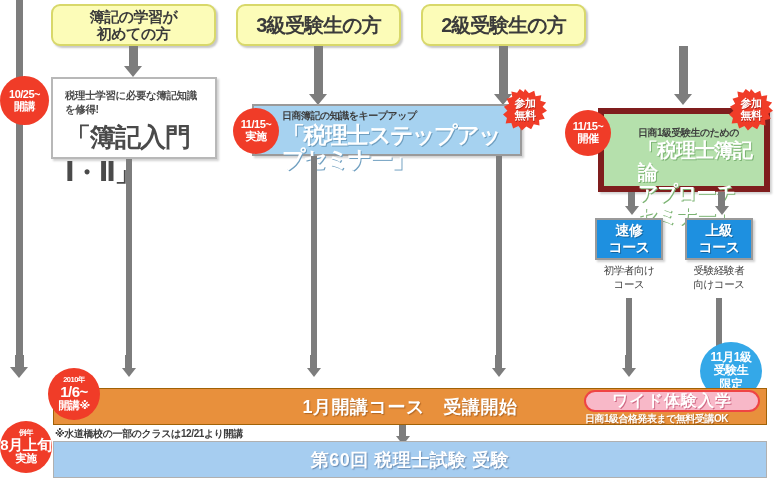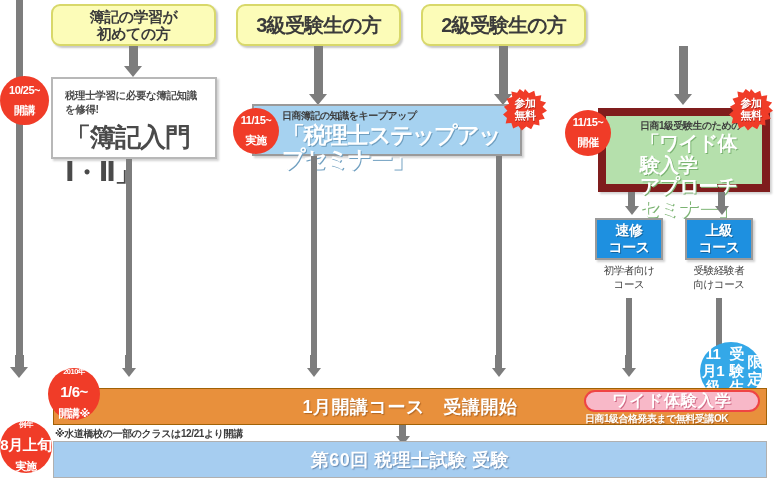--- a/index.html
+++ b/index.html
@@ -100,23 +100,23 @@
     font-size: 23px; font-weight: bold; color: #ffffff;
     letter-spacing: -1.5px; line-height: 1.05;
     text-shadow: 1px 1px 0 #6f9fc0;
     margin-top: 1px;
   }
 
   
   .greenbox {
     position: absolute;
     background: #b5e0ac;
-    border: 8px solid #7f1d1d;
+    border: 6px solid #7f1d1d;
     box-shadow: 2px 2px 2px rgba(0,0,0,0.18);
-    padding: 4px 8px 6px 34px;
+    padding: 13px 8px 6px 34px;
   }
   .greenbox .sub {
     font-size: 10px; font-weight: bold; color: #3d3d3d;
     letter-spacing: -0.5px; line-height: 1.2;
   }
   .greenbox .main {
     font-size: 20px; font-weight: bold; color: #ffffff;
     letter-spacing: -1px; line-height: 1.08;
     text-shadow: 1px 1px 0 #7bb372;
     margin-top: 1px;
@@ -149,21 +149,20 @@
   
   .rcircle {
     position: absolute;
     background: #f03c28;
     border-radius: 50%;
     display: flex; flex-direction: column;
     align-items: center; justify-content: center;
     color: #ffffff; font-weight: bold;
     text-align: center; line-height: 1.05;
     letter-spacing: -0.5px;
-    gap: 8px;
   }
   .rcircle .l1 { font-size: 11px; }
   .rcircle .l2 { font-size: 11px; }
   .rcircle .tiny { font-size: 7.5px; }
   .rcircle .big  { font-size: 15px; }
 
   
   .burst {
     position: absolute;
     width: 44px; height: 42px;
@@ -225,24 +224,24 @@
     font-size: 10px; font-weight: bold; color: #ffffff;
     letter-spacing: -0.5px;
     text-shadow: 1px 1px 1px rgba(120,60,10,0.55);
   }
 
   
   .bubble {
     position: absolute;
     background: #34a8e8;
     border-radius: 50%;
-    display: flex; flex-direction: row;
+    display: flex; flex-direction: column;
     align-items: center; justify-content: center;
     color: #ffffff; font-weight: bold;
-    font-size: 15px; line-height: 1.12;
+    font-size: 12px; line-height: 1.12;
     text-align: center; letter-spacing: -0.5px;
   }
   .bubble-tail {
     position: absolute;
     width: 0; height: 0;
     border-left: 7px solid transparent;
     border-right: 10px solid transparent;
     border-top: 15px solid #34a8e8;
   }
 </style>
@@ -304,21 +303,21 @@
   </div>
 
   <div class="burst" style="left:503px; top:89px;">
     <div>参加</div>
     <div>無料</div>
   </div>
 
   <div class="greenbox" style="left:598px; top:108px; width:172px; height:84px;">
     <div class="sub">日商1級受験生のための</div>
     <div class="main">
-      <div>「ワイド体験入学</div>
+      <div>「税理士簿記論</div>
       <div>アプローチ</div>
       <div>セミナー」</div>
     </div>
   </div>
 
   <div class="rcircle" style="left:565px; top:110px; width:46px; height:46px;">
     <div class="l1">11/15~</div>
     <div class="l2">開催</div>
   </div>
 

